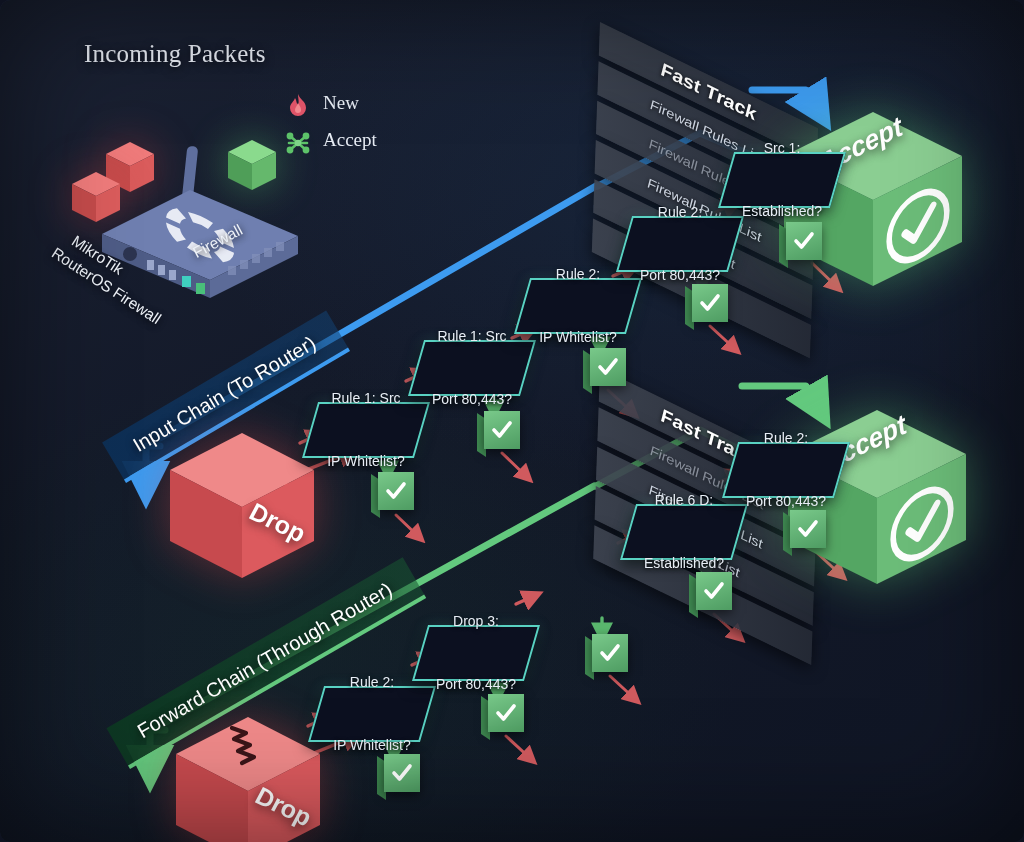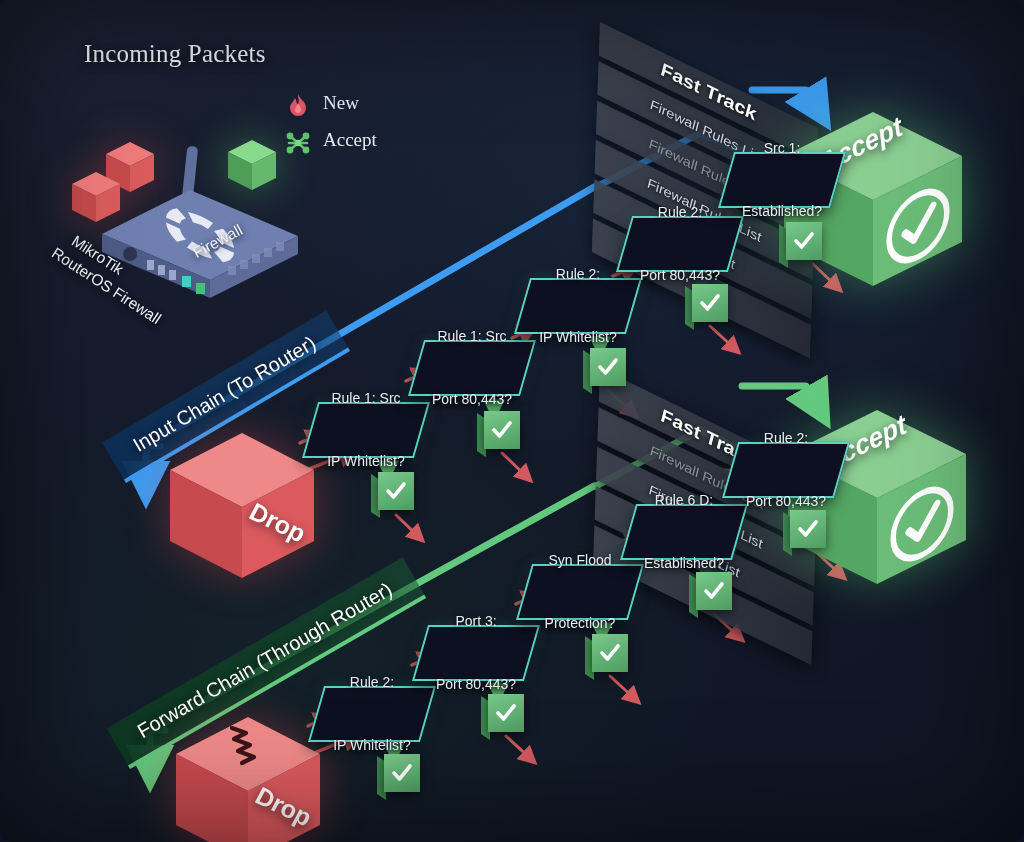--- a/index.html
+++ b/index.html
@@ -472,30 +472,22 @@
       <div class="shape"></div>
     <div class="txt">
       <div>Rule 2:</div>
       <div>IP Whitelist?</div>
     </div>
   </div>
   <div class="decision" style="left:420px;top:625px;">
     <div class="shade"></div>
       <div class="shape"></div>
     <div class="txt">
-      <div>Port 3:</div>
+      <div>Drop 3:</div>
       <div>Port 80,443?</div>
-    </div>
-  </div>
-  <div class="decision" style="left:524px;top:564px;">
-    <div class="shade"></div>
-      <div class="shape"></div>
-    <div class="txt">
-      <div>Syn Flood</div>
-      <div>Protection?</div>
     </div>
   </div>
   <div class="decision" style="left:628px;top:504px;">
     <div class="shade"></div>
       <div class="shape"></div>
     <div class="txt">
       <div>Rule 6 D:</div>
       <div>Established?</div>
     </div>
   </div>

